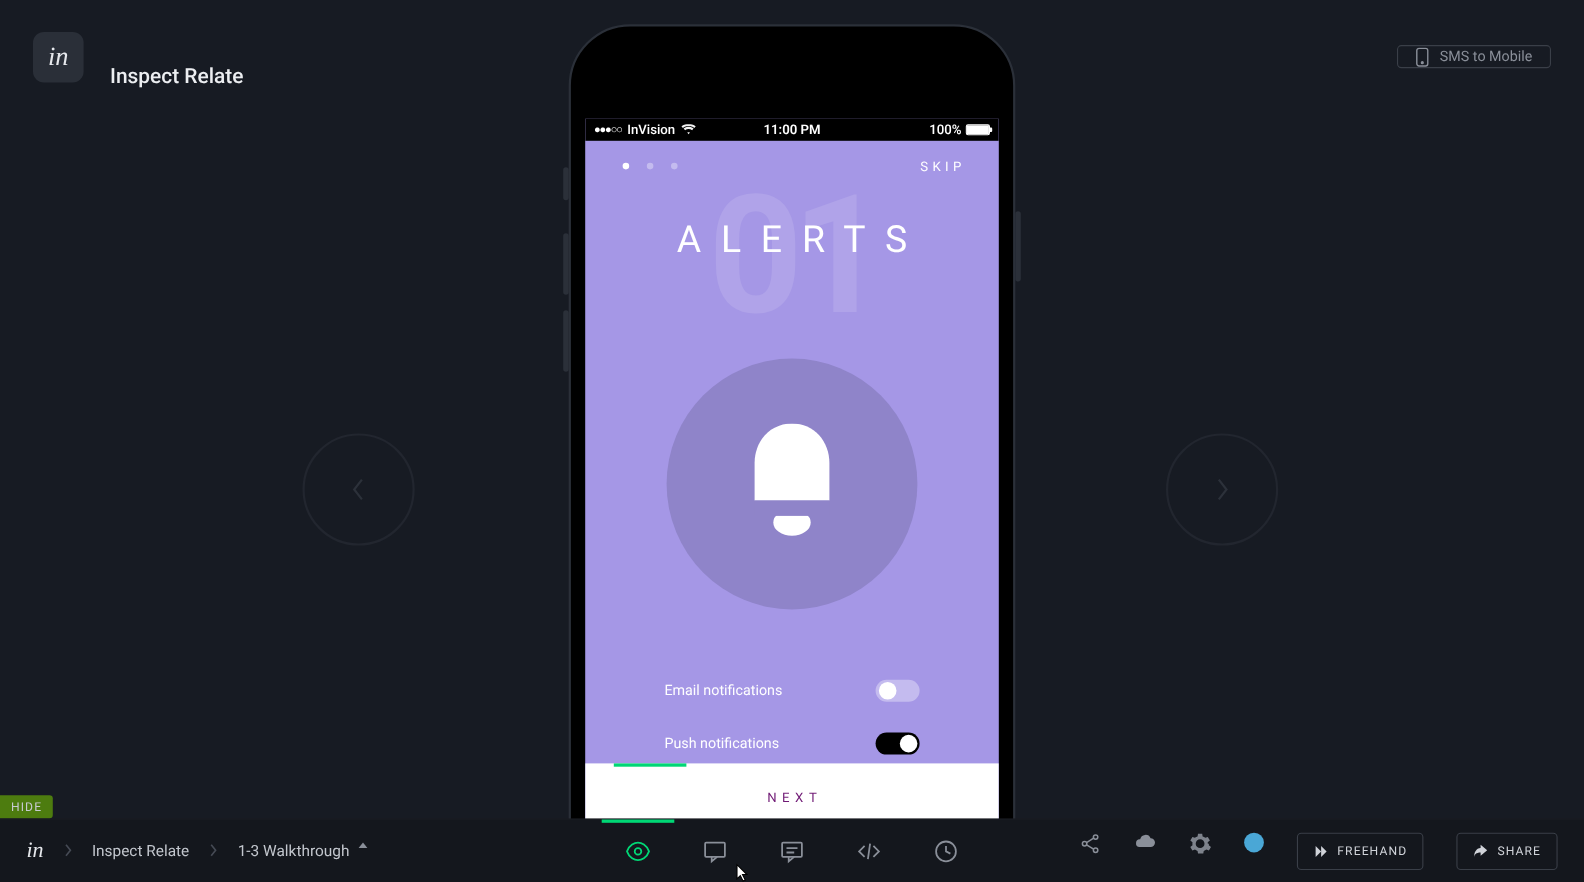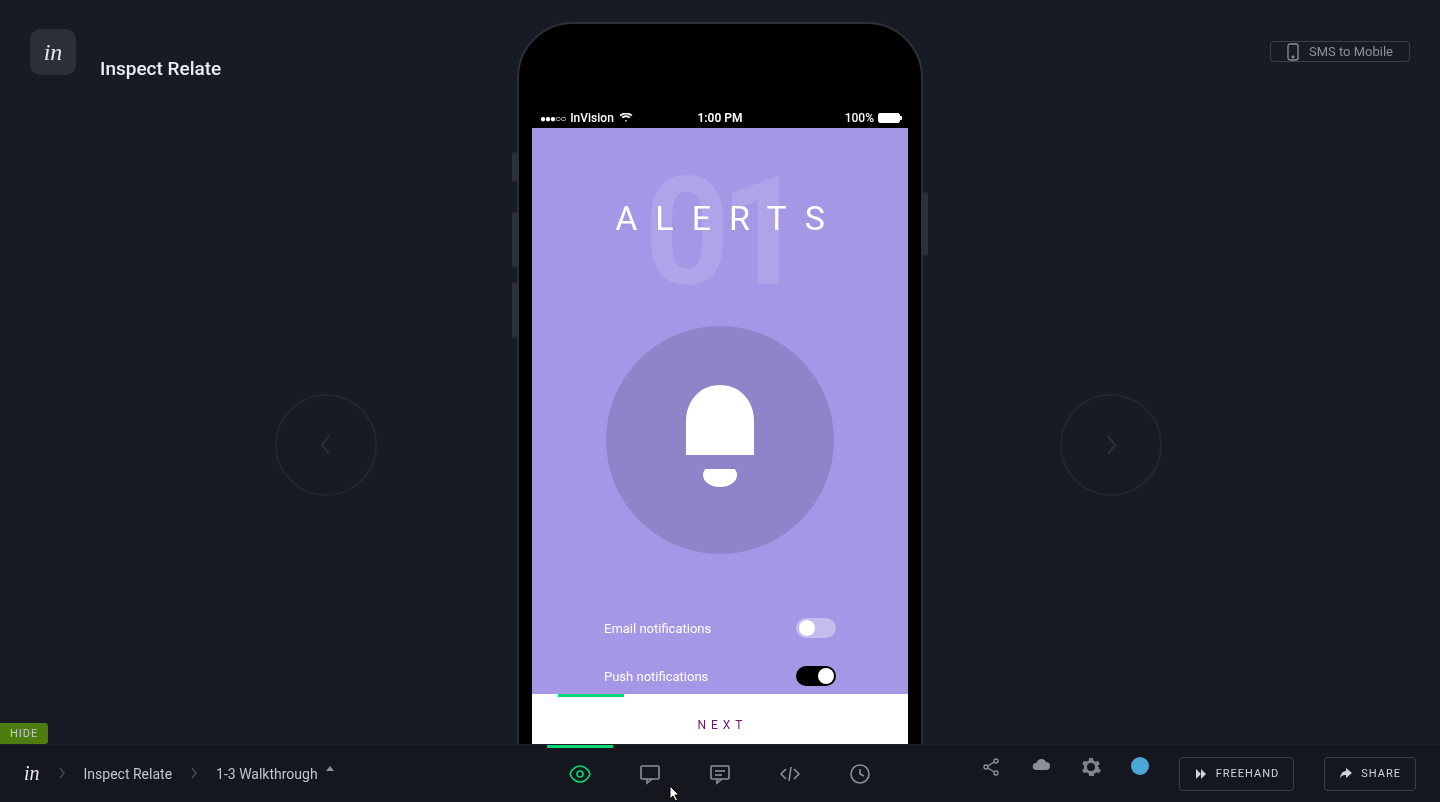--- a/index.html
+++ b/index.html
@@ -130,30 +130,38 @@
     <div class="phone-screen">
 
       <div class="status-bar">
         <div class="status-left">
           <span class="dots">●●●○○</span>
           <span>InVision</span>
           <svg width="14" height="10" viewBox="0 0 14 10" fill="#fff">
               <path d="M7 9 L8.2 7.5 C7.5 7 6.5 7 5.8 7.5 Z M3.8 5.3 C5.7 3.8 8.3 3.8 10.2 5.3 L11.5 3.8 C8.9 1.6 5.1 1.6 2.5 3.8 Z M0.5 1.8 C4.2 -1.1 9.8 -1.1 13.5 1.8 L12.2 3.3 C9.2 0.9 4.8 0.9 1.8 3.3 Z" opacity="0.95"></path>
             </svg>
         </div>
-        <div class="status-center">1:00 PM</div>
+        <div class="status-center">11:00 PM</div>
         <div class="status-right">
           <span>100%</span>
           <span class="battery">
               <i></i>
             </span>
         </div>
       </div>
 
       <div class="screen-content">
+        <div class="screen-top">
+          <div class="pager">
+            <span class="active"></span>
+            <span class="inactive"></span>
+            <span class="inactive"></span>
+          </div>
+          <div class="skip">SKIP</div>
+        </div>
         <div class="big-number">01</div>
         <div class="screen-title">ALERTS</div>
         <div class="bell-circle">
           <svg viewBox="0 0 88 110">
             <path fill="#fff" d="M44 0 C24 0 10 16 10 36 L10 70 L78 70 L78 36 C78 16 64 0 44 0 Z"></path>
             <ellipse fill="#fff" cx="44" cy="90" rx="17" ry="12"></ellipse>
             <rect fill="#8f84c9" x="10" y="70" width="68" height="14"></rect>
           </svg>
         </div>
         <div class="settings">

